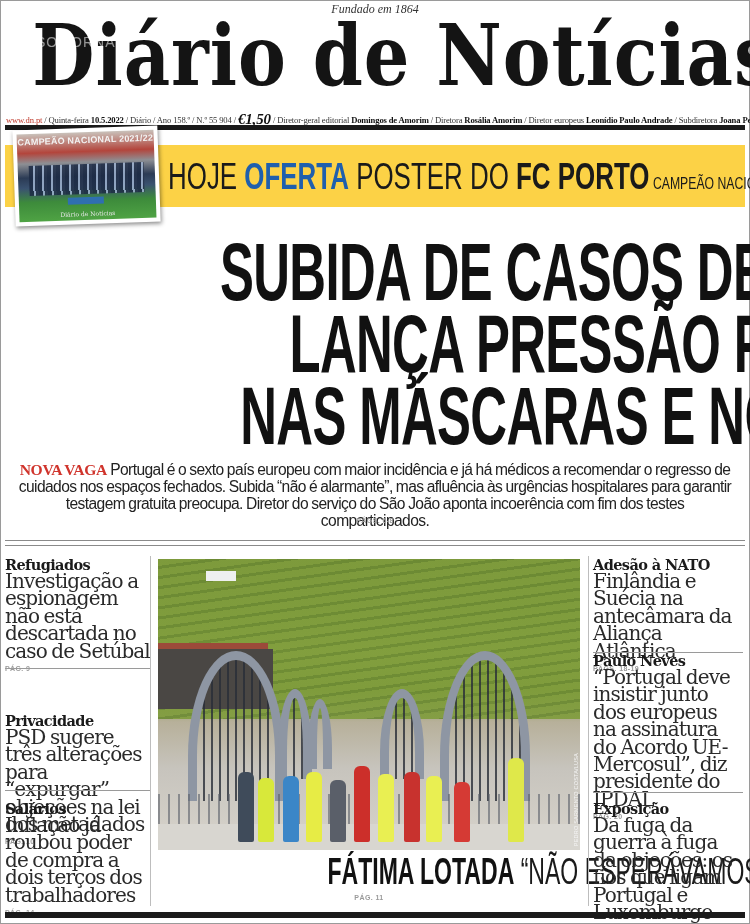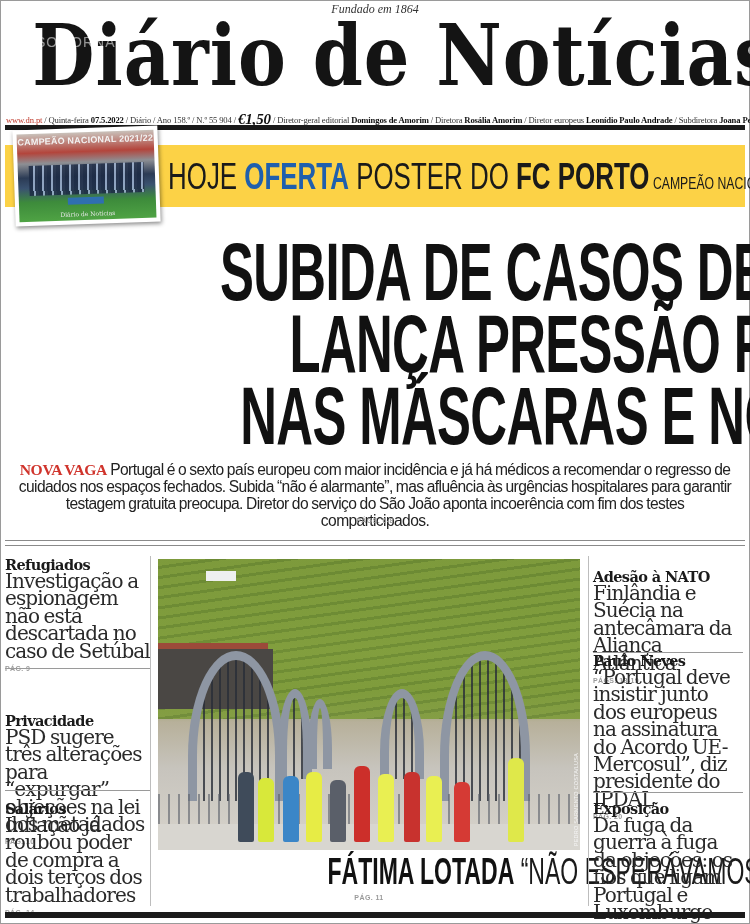--- a/index.html
+++ b/index.html
@@ -98,21 +98,21 @@
 </head>
 <body>
 
 <div class="frame"></div>
 
 <div class="founded">Fundado em 1864</div>
 <div class="logo"><span>Diário de Notícias</span></div>
 <div class="watermark">PASSO JORNAIS</div>
 
 <div class="infoline">
-  <span class="site">www.dn.pt</span><span> / Quinta-feira </span><b>07.5.2022</b><span> / Diário / Ano 158.º / N.º 55 904 / </span><span class="price">€1,50</span><span> / Diretor-geral editorial </span><b>Domingos de Amorim</b><span> / Diretora </span><b>Rosália Amorim</b><span> / Diretor europeus </span><b>Leonídio Paulo Andrade</b><span> / Subdiretora </span><b>Joana Petiz</b>
+  <span class="site">www.dn.pt</span><span> / Quinta-feira </span><b>10.5.2022</b><span> / Diário / Ano 158.º / N.º 55 904 / </span><span class="price">€1,50</span><span> / Diretor-geral editorial </span><b>Domingos de Amorim</b><span> / Diretora </span><b>Rosália Amorim</b><span> / Diretor europeus </span><b>Leonídio Paulo Andrade</b><span> / Subdiretora </span><b>Joana Petiz</b>
 </div>
 <div class="rule-thick" style="top:125px;height:5px;"></div>
 
 <div class="promo-bar"></div>
 <div class="promo-photo">
   <div class="inner">
     <div class="crowd"></div>
     <div class="banner"></div>
     <div class="ptitle">CAMPEÃO NACIONAL 2021/22</div>
     <div class="plogo">Diário de Notícias</div>
@@ -182,21 +182,21 @@
   <div class="walker" style="left:350px;height:84px;background:#dfe84a;"></div>
   <div class="credit">PEDRO SARMENTO COSTA/LUSA</div>
 </div>
 <div class="photo-caption">
   <span class="cap-inner"><span class="bold">FÁTIMA LOTADA</span><span class="quote"> “NÃO ESPERÁVAMOS TANTA GENTE”</span></span>
 </div>
 <div class="caption-ref pgref">PÁG. 11</div>
 
 <div class="vline" style="left:588px;top:556px;height:350px;"></div>
 <div class="col right" style="top:556px;height:350px;">
-  <div class="story" style="top:12px;">
+  <div class="story" style="top:0;">
     <div class="st-head">Adesão à NATO</div>
     <div class="st-body">Finlândia e Suécia na antecâmara da Aliança Atlântica</div>
     <span class="pgref">PÁGS. 18-19</span>
   </div>
   <div class="story-rule" style="top:96px;"></div>
   <div class="story" style="top:96px;">
     <div class="st-head">Paulo Neves</div>
     <div class="st-body">“Portugal deve insistir junto dos europeus na assinatura do Acordo UE-Mercosul”, diz presidente do IPDAL</div>
     <span class="pgref">PÁG. 20</span>
   </div>

